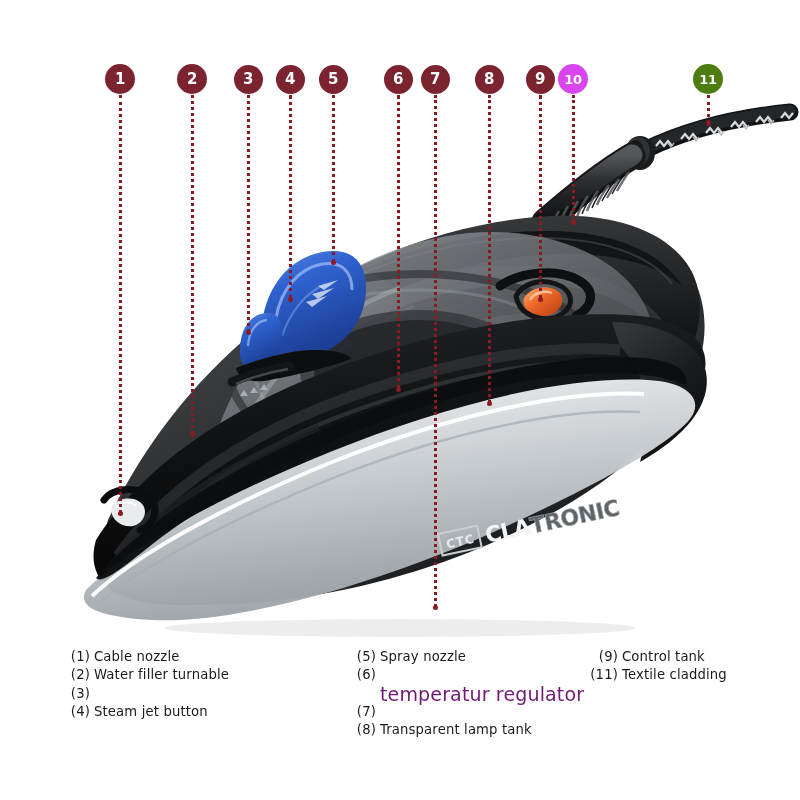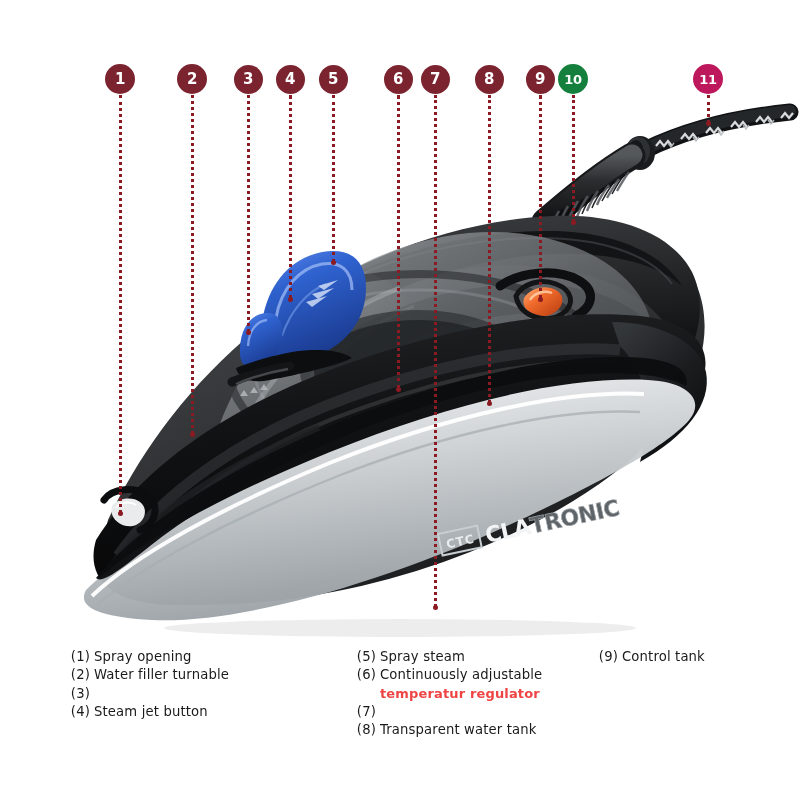--- a/index.html
+++ b/index.html
@@ -86,26 +86,25 @@
     letter-spacing: 0.15px;
     white-space: nowrap;
   }
   .legend-num {
     text-align: right;
     flex: 0 0 auto;
     padding-right: 4px;
   }
   .legend-text { flex: 0 0 auto; }
   .legend-cont {
-    font-size: 13px;
+    font-size: 19px;
     line-height: 18.3px;
-    color: #ef4444;
+    color: #701a75;
     letter-spacing: 0.15px;
     white-space: nowrap;
-    font-weight: bold;
   }
   #legend-col-1 { left: 66px; }
   #legend-col-1 .legend-num { width: 24px; }
   #legend-col-1 .legend-cont { padding-left: 28px; }
   #legend-col-2 { left: 352px; }
   #legend-col-2 .legend-num { width: 24px; }
   #legend-col-2 .legend-cont { padding-left: 28px; }
   #legend-col-3 { left: 588px; }
   #legend-col-3 .legend-num { width: 30px; }
   #legend-col-3 .legend-cont { padding-left: 34px; }
@@ -443,63 +442,66 @@
       <div class="leader-dot" style="left: 432.5px; top: 604.5px; background: rgb(139, 26, 34);"></div>
       <div class="callout-badge" style="width: 29px; height: 29px; left: 420.5px; top: 64.5px; background: rgb(123, 36, 48); color: rgb(255, 255, 255);">7</div>
       <div class="leader-line" style="left: 487.5px; top: 95px; height: 308px; border-left-color: rgb(139, 26, 34);"></div>
       <div class="leader-dot" style="left: 486.5px; top: 400.5px; background: rgb(139, 26, 34);"></div>
       <div class="callout-badge" style="width: 29px; height: 29px; left: 474.5px; top: 64.5px; background: rgb(123, 36, 48); color: rgb(255, 255, 255);">8</div>
       <div class="leader-line" style="left: 538.5px; top: 95px; height: 204px; border-left-color: rgb(139, 26, 34);"></div>
       <div class="leader-dot" style="left: 537.5px; top: 296.5px; background: rgb(139, 26, 34);"></div>
       <div class="callout-badge" style="width: 29px; height: 29px; left: 525.5px; top: 64.5px; background: rgb(123, 36, 48); color: rgb(255, 255, 255);">9</div>
       <div class="leader-line" style="left: 571.5px; top: 95px; height: 127px; border-left-color: rgb(139, 26, 34);"></div>
       <div class="leader-dot" style="left: 570.5px; top: 219.5px; background: rgb(139, 26, 34);"></div>
-      <div class="callout-badge wide" style="width: 30px; height: 30px; left: 558px; top: 64px; background: #15803d; color: rgb(255, 255, 255); font-size: 13px;">10</div>
+      <div class="callout-badge wide" style="width: 30px; height: 30px; left: 558px; top: 64px; background: #d946ef; color: rgb(255, 255, 255); font-size: 13px;">10</div>
       <div class="leader-line" style="left: 706.5px; top: 95px; height: 28px; border-left-color: rgb(139, 26, 34);"></div>
       <div class="leader-dot" style="left: 705.5px; top: 120.5px; background: rgb(139, 26, 34);"></div>
-      <div class="callout-badge wide" style="width: 30px; height: 30px; left: 693px; top: 64px; background: #be185d; color: rgb(255, 255, 255); font-size: 13px; text-align: right;">11</div>
+      <div class="callout-badge wide" style="width: 30px; height: 30px; left: 693px; top: 64px; background: #4d7c0f; color: rgb(255, 255, 255); font-size: 13px; text-align: right;">11</div>
     </div>
 
   <div id="legend">
     <div class="legend-col" id="legend-col-1">
         <div class="legend-row">
           <span class="legend-num">(1)</span>
-          <span class="legend-text">Spray opening</span>
+          <span class="legend-text">Cable nozzle</span>
         </div>
         <div class="legend-row">
           <span class="legend-num">(2)</span>
           <span class="legend-text">Water filler turnable</span>
         </div>
         <div class="legend-row">
           <span class="legend-num">(3)</span>
         </div>
         <div class="legend-row">
           <span class="legend-num">(4)</span>
           <span class="legend-text">Steam jet button</span>
         </div>
       </div>
     <div class="legend-col" id="legend-col-2">
         <div class="legend-row">
           <span class="legend-num">(5)</span>
-          <span class="legend-text">Spray steam</span>
+          <span class="legend-text">Spray nozzle</span>
         </div>
         <div class="legend-row">
           <span class="legend-num">(6)</span>
-          <span class="legend-text">Continuously adjustable</span>
         </div>
         <div class="legend-cont">temperatur regulator</div>
         <div class="legend-row">
           <span class="legend-num">(7)</span>
         </div>
         <div class="legend-row">
           <span class="legend-num">(8)</span>
-          <span class="legend-text">Transparent water tank</span>
+          <span class="legend-text">Transparent lamp tank</span>
         </div>
       </div>
     <div class="legend-col" id="legend-col-3">
         <div class="legend-row">
           <span class="legend-num">(9)</span>
           <span class="legend-text">Control tank</span>
         </div>
+        <div class="legend-row">
+          <span class="legend-num">(11)</span>
+          <span class="legend-text">Textile cladding</span>
+        </div>
       </div>
   </div>
 
 </div>
 
 </body></html>

